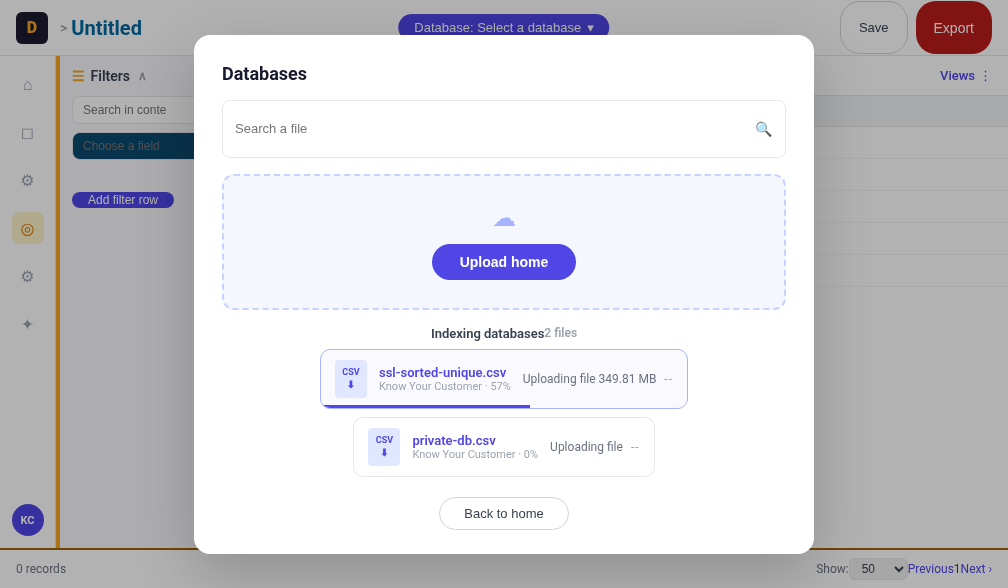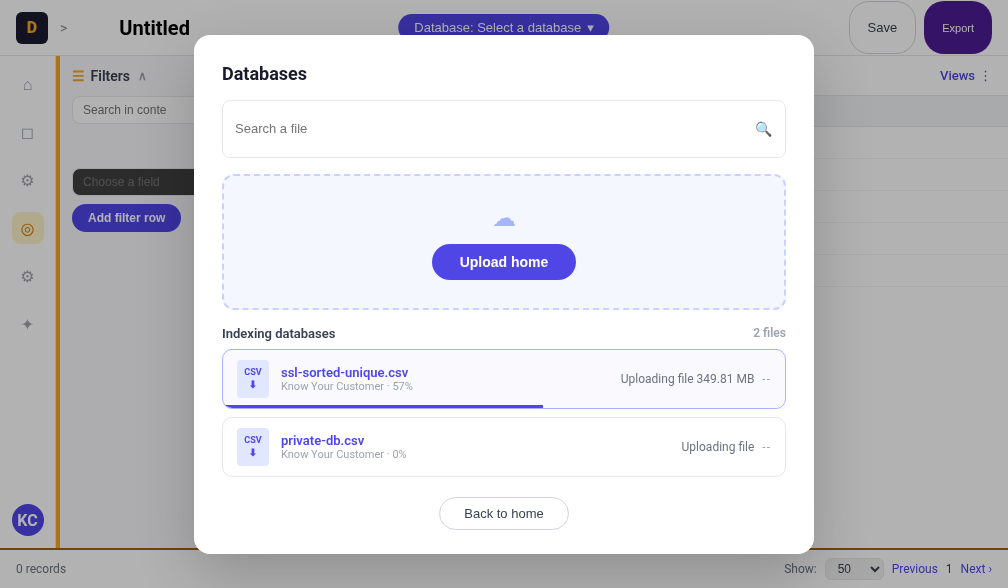--- a/index.html
+++ b/index.html
@@ -49,22 +49,21 @@
 
     .breadcrumb-arrow {
       color: #888;
       margin: 0 4px;
       font-size: 14px;
     }
 
     .page-title {
       font-size: 20px;
       font-weight: 700;
-      color: #000000;
-      margin-left: 48px;
+      color: #0369a1;
     }
 
     .top-bar-center {
       position: absolute;
       left: 50%;
       transform: translateX(-50%);
     }
 
     .db-selector {
       background: #4f46e5;
@@ -91,25 +90,25 @@
       border: 1px solid #d1d5db;
       border-radius: 20px;
       padding: 18px 18px;
       font-size: 13px;
       font-weight: 500;
       color: #374151;
       cursor: pointer;
     }
 
     .btn-export {
-      background: #4c1d95;
+      background: #b91c1c;
       border: none;
       border-radius: 20px;
       padding: 6px 18px;
-      font-size: 11px;
+      font-size: 14px;
       font-weight: 500;
       color: #fff;
       cursor: pointer;
     }
 
     
     .main-content {
       display: flex;
       flex: 1;
       overflow: hidden;
@@ -147,21 +146,21 @@
     .sidebar-bottom {
       margin-top: auto;
     }
 
     .avatar-icon {
       width: 32px;
       height: 32px;
       border-radius: 50%;
       background: #4f46e5;
       color: white;
-      font-size: 16px;
+      font-size: 11px;
       font-weight: 700;
       display: flex;
       align-items: center;
       justify-content: center;
     }
 
     
     .left-accent {
       width: 4px;
       background: #f5a623;
@@ -198,40 +197,40 @@
       background: #fff;
       border: 1px solid #e5e7eb;
       border-radius: 8px;
       padding: 6px 10px;
       font-size: 12px;
       color: #9ca3af;
       width: 100%;
     }
 
     .field-select {
-      background: #404040;
+      background: #0c4a6e;
       border: 1px solid #e5e7eb;
       border-radius: 8px;
       padding: 6px 10px;
       font-size: 12px;
       color: #9ca3af;
       width: 100%;
-      margin-top: 36px;
     }
 
     .add-filter-btn {
       background: #4f46e5;
       color: white;
       border: none;
       border-radius: 20px;
-      padding: 7px 16px;
-      font-size: 12px;
-      font-weight: 700;
+      padding: 1px 16px;
+      font-size: 12px;
+      font-weight: 400;
       cursor: pointer;
       align-self: flex-start;
+      margin-top: 24px;
     }
 
     
     .table-area {
       flex: 1;
       display: flex;
       flex-direction: column;
       overflow: hidden;
     }
 
@@ -307,21 +306,21 @@
       align-items: center;
       padding: 0 16px;
       font-size: 12px;
       color: #6b7280;
     }
 
     .pagination {
       margin-left: auto;
       display: flex;
       align-items: center;
-      gap: 8px;
+      gap: 0;
     }
 
     .show-select {
       border: 1px solid #e5e7eb;
       border-radius: 6px;
       padding: 2px 8px;
       font-size: 12px;
       color: #374151;
     }
 
@@ -400,20 +399,21 @@
       padding: 10px 28px;
       font-size: 14px;
       font-weight: 600;
       cursor: pointer;
     }
 
     .indexing-section {
       display: flex;
       flex-direction: column;
       gap: 8px;
+      align-items: center;
     }
 
     .indexing-header {
       display: flex;
       justify-content: space-between;
       font-size: 13px;
       font-weight: 600;
       color: #374151;
     }
 

